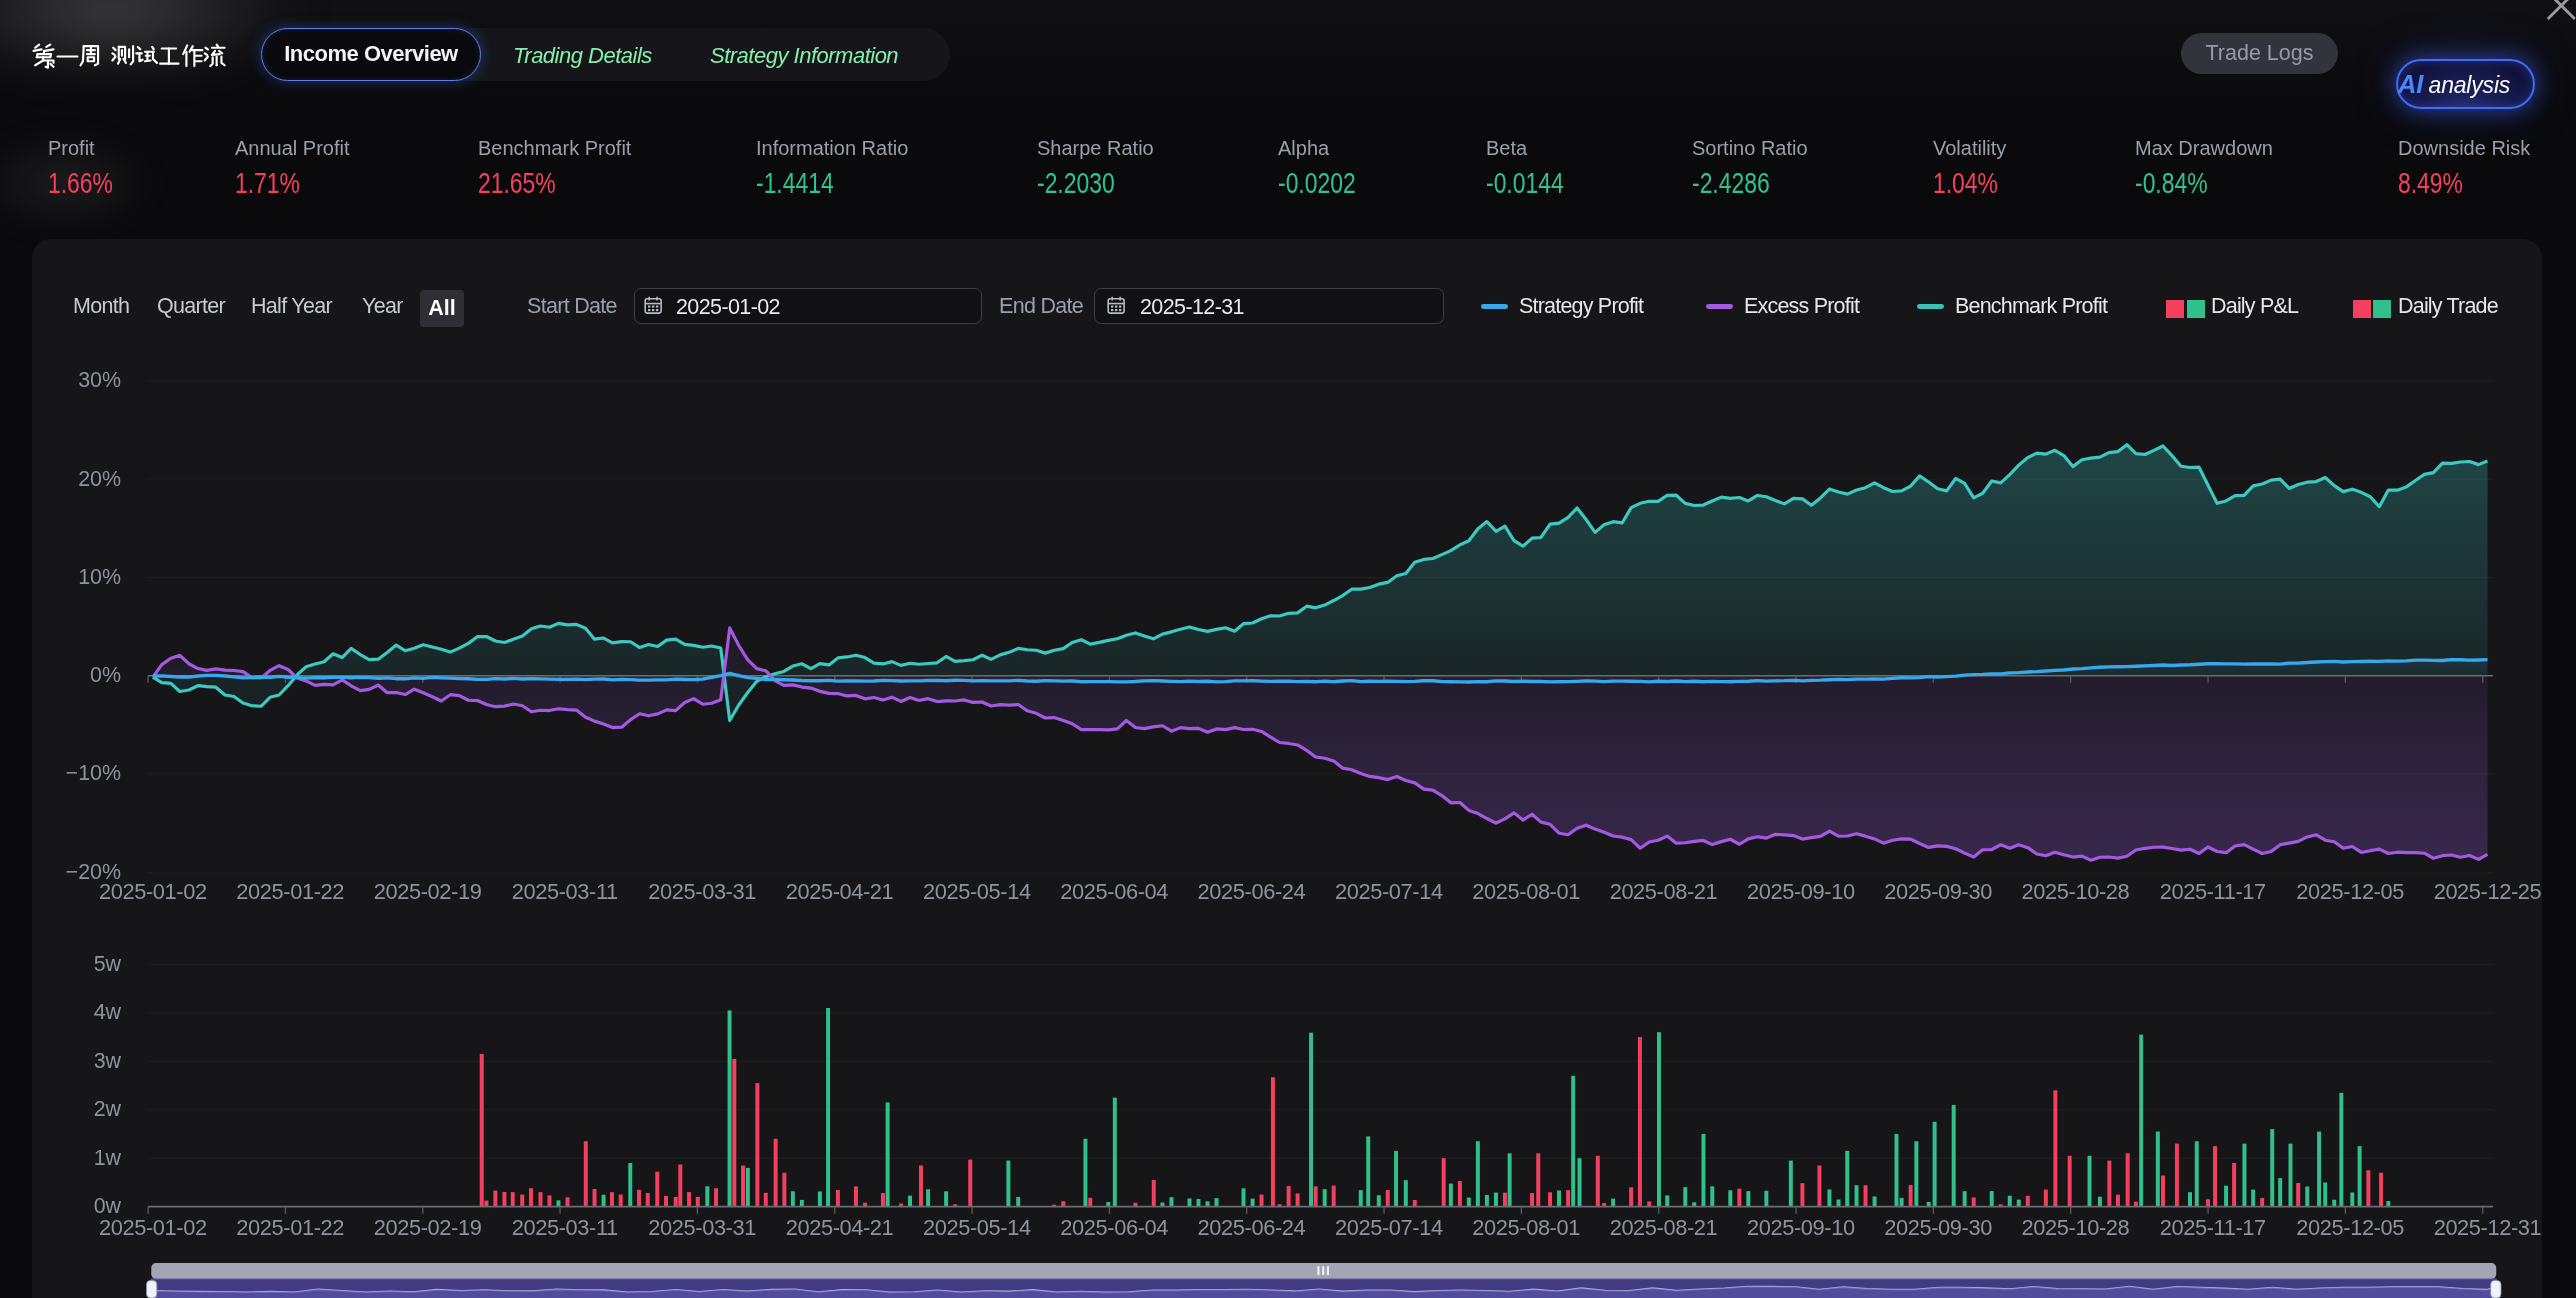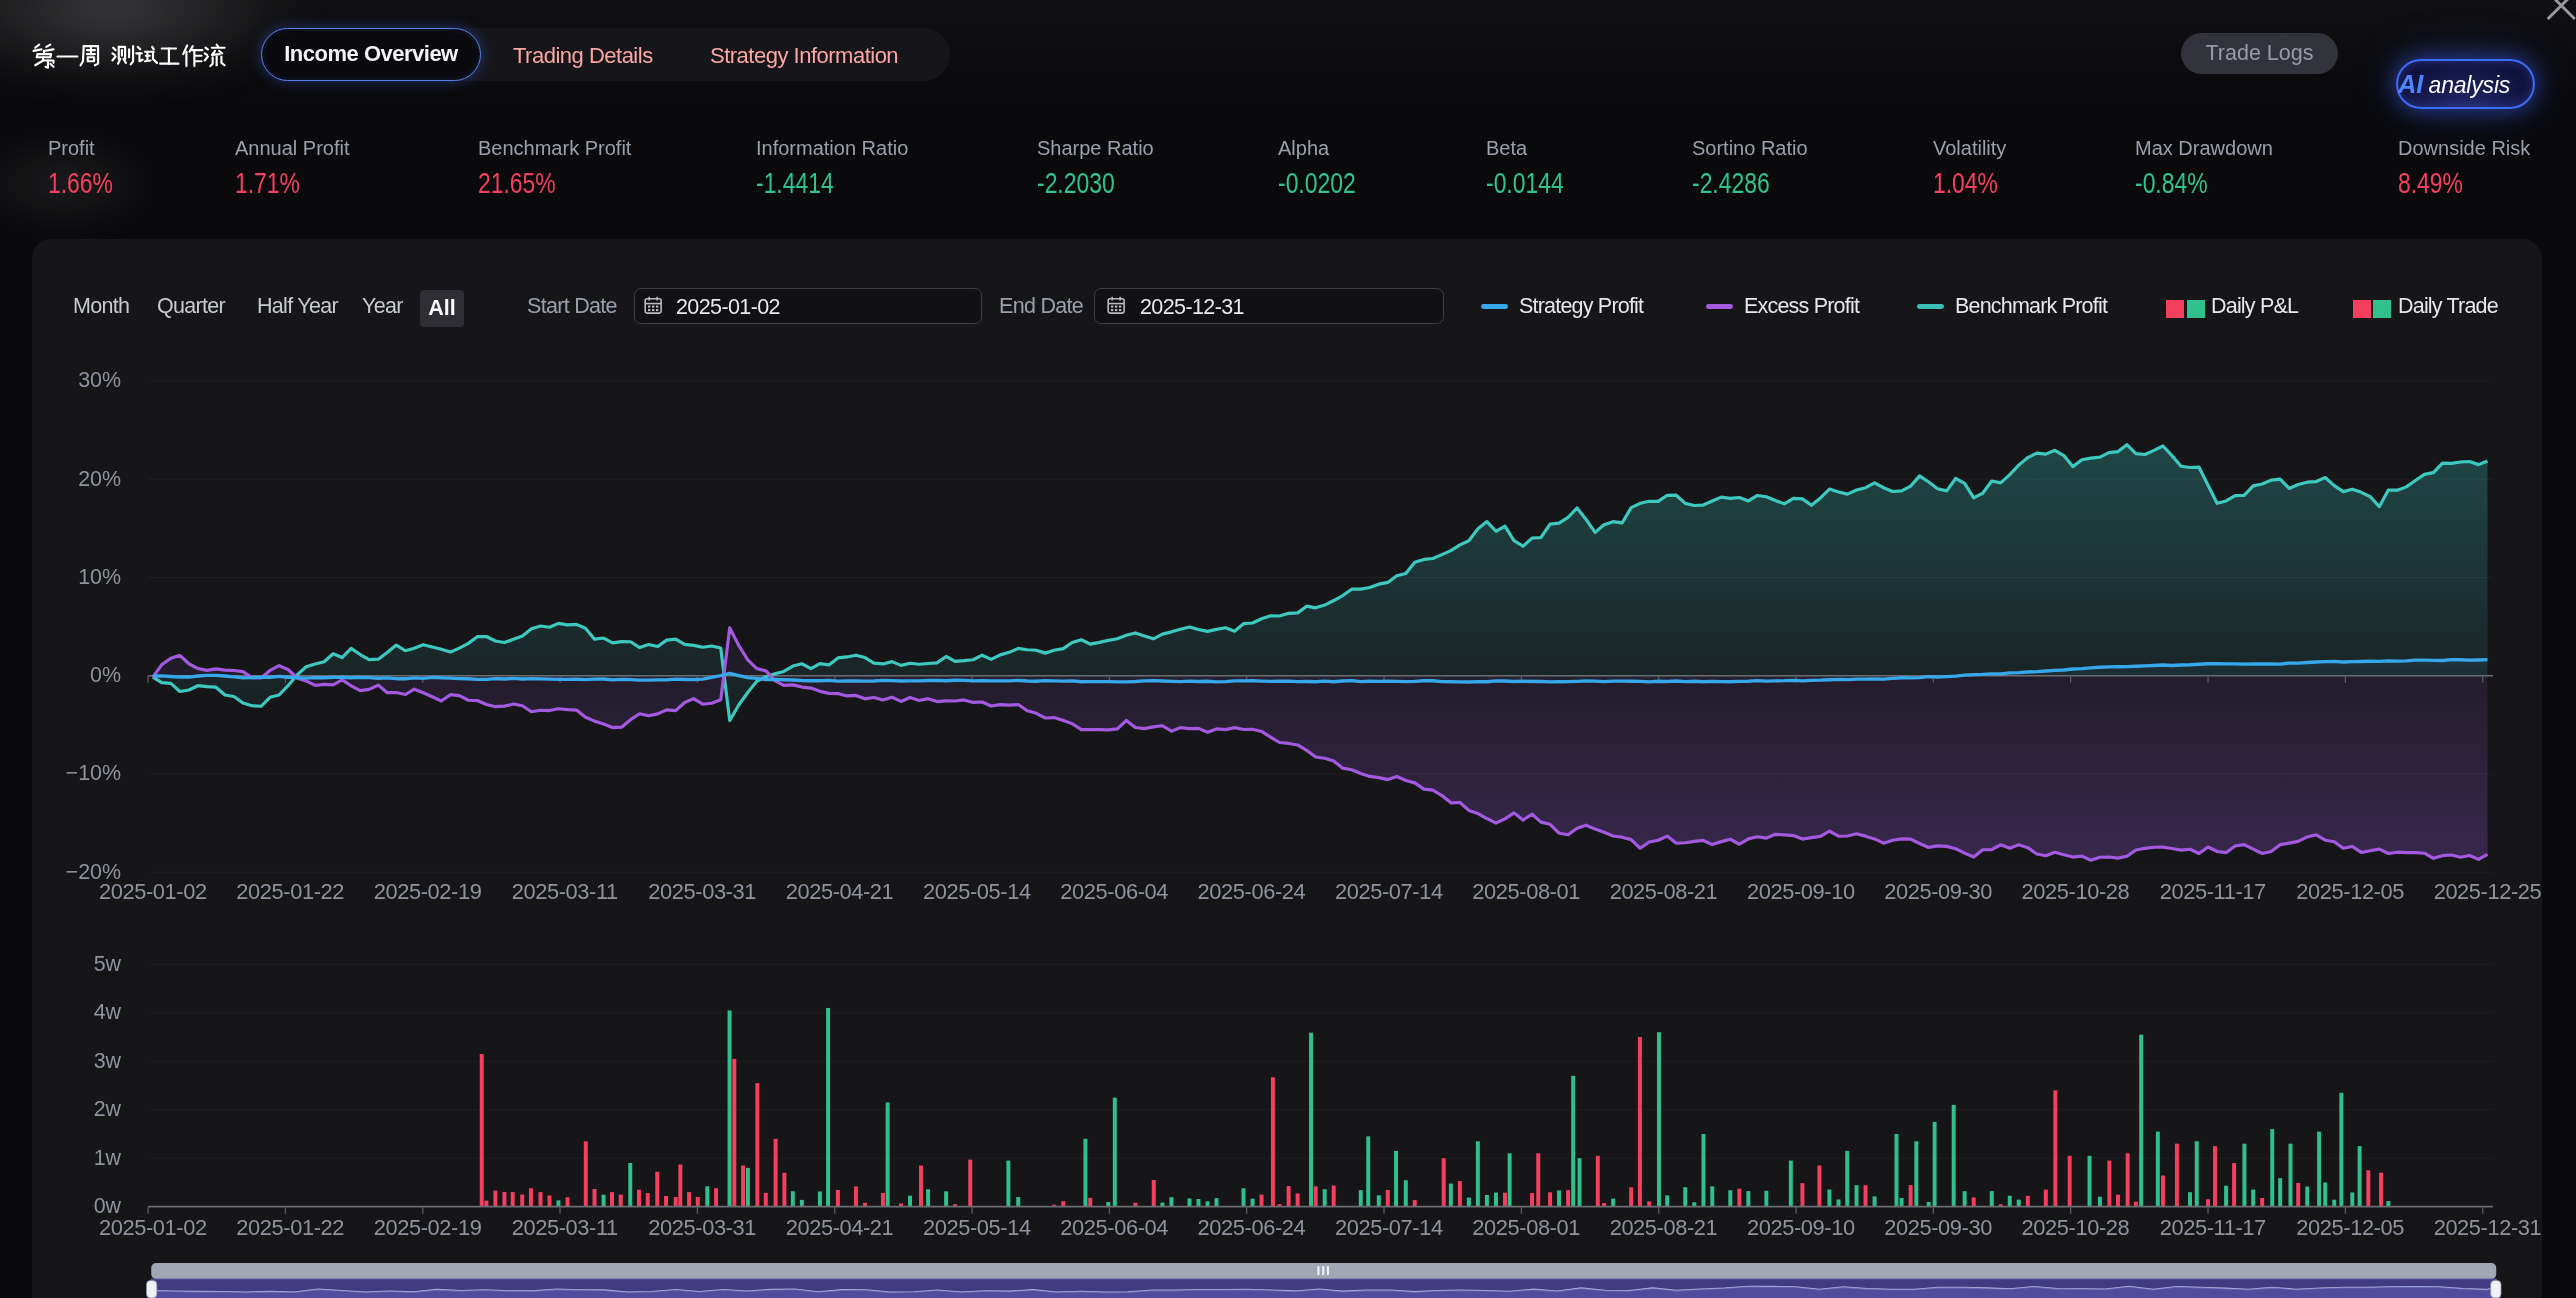--- a/index.html
+++ b/index.html
@@ -3,21 +3,21 @@
 <style>
 * { margin:0; padding:0; box-sizing:border-box; }
 html,body { width:2576px; height:1298px; overflow:hidden; background:#0a0a0c; font-family:"Liberation Sans", sans-serif; position:relative; }
 .abs { position:absolute; }
 .blur1 { left:-56px; top:-44px; width:373px; height:139px; background:radial-gradient(ellipse at 45% 40%, rgba(130,130,133,0.36), rgba(60,60,62,0.08) 58%, transparent 72%); filter:blur(12.7px); }
 .blur2 { left:-32px; top:131px; width:191px; height:103px; background:radial-gradient(ellipse, rgba(110,110,112,0.20), transparent 70%); filter:blur(12.7px); }
 .topband { left:0; top:0; width:2576px; height:103px; background:linear-gradient(to bottom, rgba(26,26,29,0.38), rgba(10,10,12,0)); }
 .title-svg { left:32px; top:40px; }
 .tabbar { left:261px; top:28px; width:689px; height:53px; border-radius:27px; background:#16161a; }
 .tab-active { left:261px; top:28px; width:220px; height:53px; border-radius:27px; background:#0a0a0e; border:1.6px solid #5b82e8; box-shadow:0 0 14.3px rgba(60,100,230,0.42), inset 0 0 6.4px rgba(64,110,235,0.18); color:#f2f3f5; font-size:22px; font-weight:bold; text-align:center; line-height:50px; letter-spacing:-0.5px; }
-.tab { color:#fca5a5; font-size:22px; top:43px; letter-spacing:-0.5px; }
+.tab { color:#86efac; font-size:22px; top:43px; letter-spacing:-0.5px;font-style:italic; }
 .viewlogs { left:2181px; top:33px; width:157px; height:41px; border-radius:20.7px; background:#33333b; color:#959ba7; font-size:21.5px; text-align:center; line-height:41px; }
 .aibtn { left:2396px; top:27px; width:139px; height:50px; border-radius:25.4px; background:radial-gradient(ellipse at 50% 120%, #232b6e, #10123c 75%); border:2px solid #3e6dfc; box-shadow:0 0 22px rgba(64,100,255,0.55), 0 0 48px rgba(64,100,255,0.25), inset 0 0 11px rgba(80,120,255,0.3); line-height:46px; font-style:italic; font-size:23px; color:#fff; letter-spacing:-0.2px;margin-top:32px; }
 .aibtn b { color:#4b86ff; font-size:25.4px; margin-right:5.6px; }
 .stat-label { color:#9aa0aa; font-size:20px; top:137px; white-space:nowrap; }
 .stat-value { font-size:29px; top:167px; white-space:nowrap; transform:scaleX(0.79); transform-origin:left; }
 .v-pink { color:#f4405f; }
 .v-green { color:#30c38c; }
 .panel { left:32px; top:239px; width:2510px; height:1112px; border-radius:19px; background:#161619; }
 .ctl { font-size:21.5px; color:#c7cacf; top:294px; white-space:nowrap; letter-spacing:-0.7px; }
 .ctl-dim { color:#9aa0ab; }
@@ -121,21 +121,21 @@
 <div class="abs stat-value v-green" style="left:1692px;">-2.4286</div>
 <div class="abs stat-label" style="left:1933px;">Volatility</div>
 <div class="abs stat-value v-pink" style="left:1933px;">1.04%</div>
 <div class="abs stat-label" style="left:2135px;">Max Drawdown</div>
 <div class="abs stat-value v-green" style="left:2135px;">-0.84%</div>
 <div class="abs stat-label" style="left:2398px;text-align:center;">Downside Risk</div>
 <div class="abs stat-value v-pink" style="left:2398px;">8.49%</div>
 <div class="abs panel"></div>
 <div class="abs ctl" style="left:73px;">Month</div>
 <div class="abs ctl" style="left:157px;">Quarter</div>
-<div class="abs ctl" style="left:257px;">Half Year</div>
+<div class="abs ctl" style="left:251px;">Half Year</div>
 <div class="abs ctl" style="left:362px;">Year</div>
 <div class="abs allpill">All</div>
 <div class="abs ctl ctl-dim" style="left:527px;text-align:center;">Start Date</div>
 <div class="abs dinput" style="left:634px;width:348px;"></div>
 <svg class="abs" style="left:644px;top:296px;" width="18.3" height="18.3" viewBox="0 0 23 23">
     <rect x="1.5" y="3.5" width="20" height="18" rx="2.5" fill="none" stroke="#b9bcc4" stroke-width="2"></rect>
     <line x1="1.5" y1="9.5" x2="21.5" y2="9.5" stroke="#b9bcc4" stroke-width="2"></line>
     <line x1="6.5" y1="1" x2="6.5" y2="5.5" stroke="#b9bcc4" stroke-width="2"></line>
     <line x1="16.5" y1="1" x2="16.5" y2="5.5" stroke="#b9bcc4" stroke-width="2"></line>
     <g fill="#b9bcc4">

